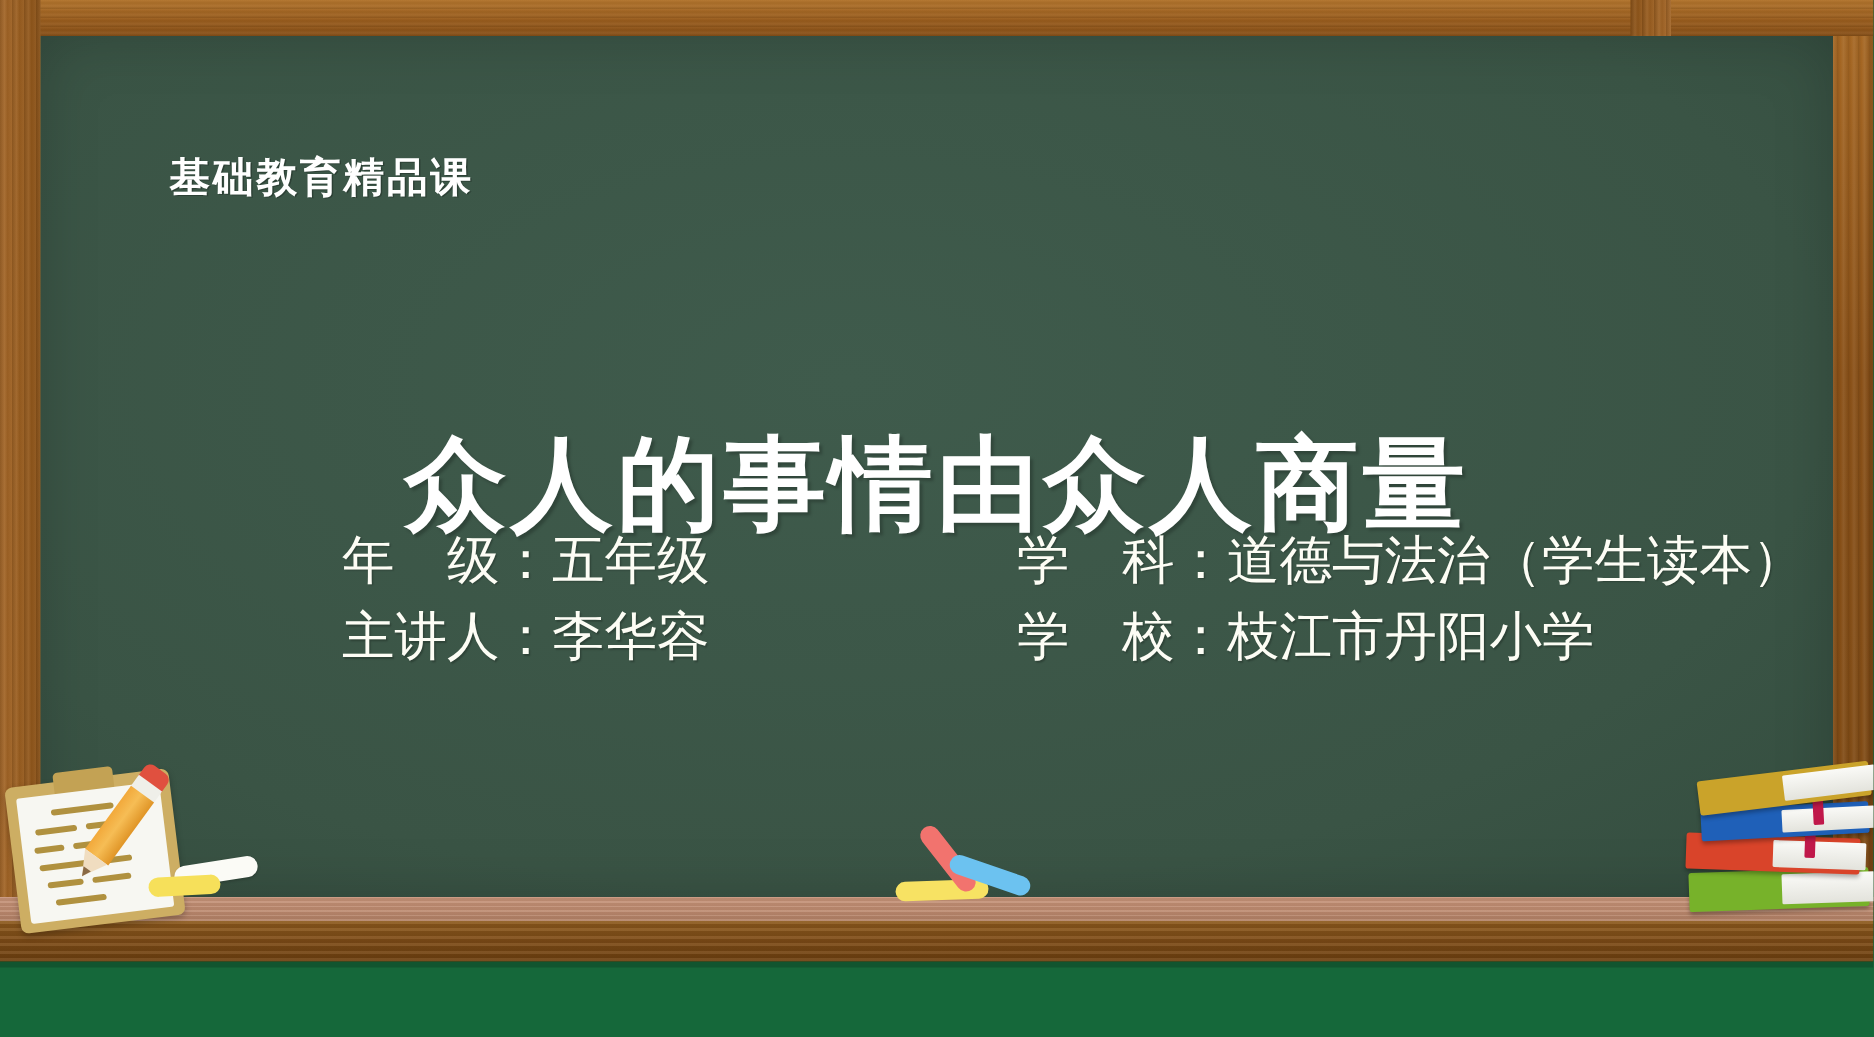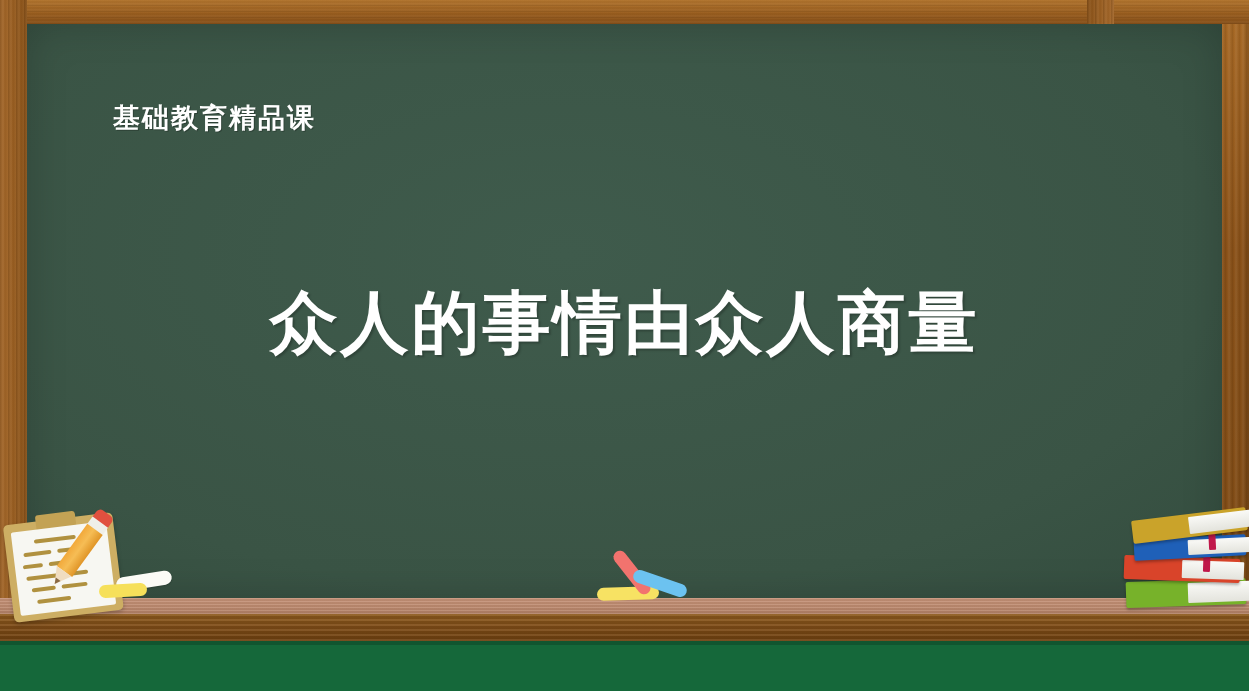--- a/index.html
+++ b/index.html
@@ -327,20 +327,26 @@
     <div class="frame-top"></div>
     <div class="frame-left"></div>
     <div class="frame-right"></div>
 
     <div class="board"></div>
 
     <div class="kicker">基础教育精品课</div>
 
     <h1 class="main-title">众人的事情由众人商量</h1>
 
+    <div class="info-grid">
+      <div class="info-cell">年　级：五年级</div>
+      <div class="info-cell">学　科：道德与法治（学生读本）</div>
+      <div class="info-cell">主讲人：李华容</div>
+      <div class="info-cell">学　校：枝江市丹阳小学</div>
+    </div>
 
     <div class="ledge-top"></div>
     <div class="ledge-front"></div>
     <div class="ledge-shadow"></div>
 
     <div class="clipboard">
       <div class="cb-board"></div>
       <div class="cb-clip"></div>
       <div class="cb-paper">
         <div class="cb-line" style="left:22px; top:10px; width:42px;"></div>

